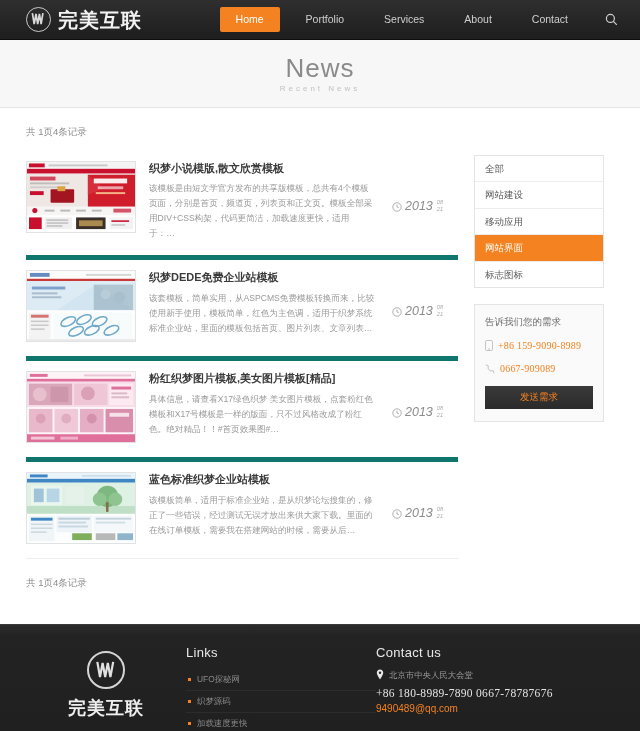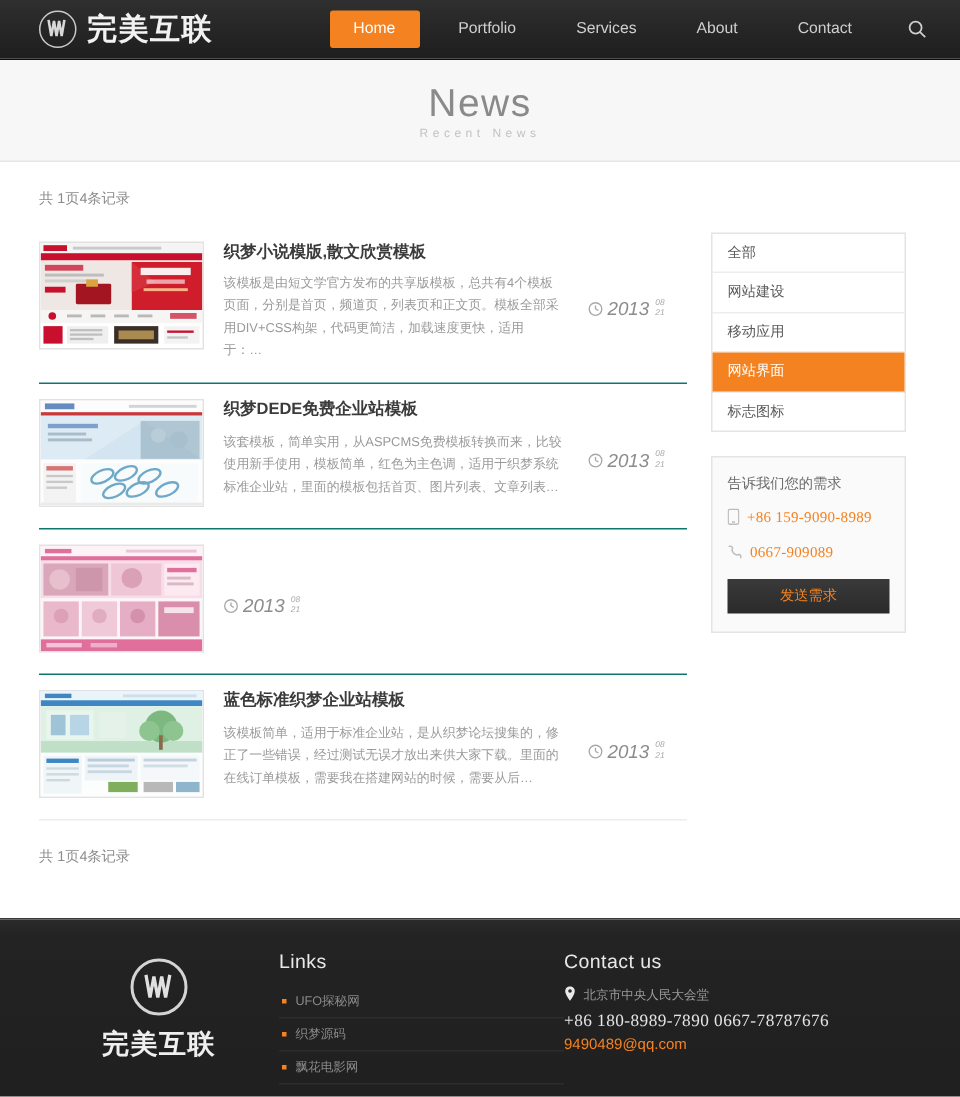--- a/index.html
+++ b/index.html
@@ -64,21 +64,21 @@
     font-size: 9.5px; color: #8c8c8c; padding: 18px 0 12px 0;
   }
   .columns { display: flex; gap: 16px; align-items: flex-start; }
   .main-col { width: 432px; }
   .side-col { width: 130px; }
 
   
   .news-item {
     display: flex; gap: 13px;
     padding: 10px 0 14px 0;
-    border-bottom: 1px solid #0f766e;
+    border-bottom: 5px solid #0f766e;
   }
   .news-item:last-child { border-bottom: 1px solid #ededed; }
   .thumb {
     width: 110px; height: 72px; flex: 0 0 110px;
     border: 1px solid #e2e2e2; background: #fff;
     overflow: hidden; position: relative;
   }
   .thumb svg { display: block; width: 100%; height: 100%; }
   .news-body { flex: 1; min-width: 0; padding-right: 4px; }
   .news-title {
@@ -361,20 +361,24 @@
             <rect x="80" y="38" width="28" height="24" fill="#d98fab"></rect>
             <rect x="84" y="42" width="20" height="4" fill="#fff" opacity="0.75"></rect>
             <circle cx="14" cy="48" r="5" fill="#d99bb2" opacity="0.8"></circle>
             <circle cx="40" cy="48" r="5" fill="#dca5ba" opacity="0.8"></circle>
             <circle cx="66" cy="48" r="5" fill="#cf8aa5" opacity="0.8"></circle>
             <rect x="0" y="64" width="110" height="8" fill="#e06f9c"></rect>
             <rect x="4" y="66.5" width="24" height="3" fill="#fff" opacity="0.6"></rect>
             <rect x="34" y="66.5" width="18" height="3" fill="#fff" opacity="0.45"></rect>
           </svg>
         </div>
+        <div class="news-body">
+          <div class="news-title">粉红织梦图片模板,美女图片模板[精品]</div>
+          <div class="news-desc">具体信息，请查看X17绿色织梦 美女图片模板，点套粉红色模板和X17号模板是一样的版面，只不过风格改成了粉红色。绝对精品！！#首页效果图#…</div>
+        </div>
         <div class="news-date">
           <span class="clock-ico">
             <svg width="10" height="10" viewBox="0 0 10 10">
               <circle cx="5" cy="5" r="4.2" stroke="#a8a8a8" stroke-width="0.9" fill="none"></circle>
               <line x1="5" y1="5" x2="5" y2="2.6" stroke="#a8a8a8" stroke-width="0.9"></line>
               <line x1="5" y1="5" x2="6.9" y2="5.9" stroke="#a8a8a8" stroke-width="0.9"></line>
             </svg>
           </span>
           <span class="date-year">2013</span>
           <span class="date-md">
@@ -502,21 +506,21 @@
       <a class="f-link" href="#">
         <span class="f-dot"></span>
         <span>UFO探秘网</span>
       </a>
       <a class="f-link" href="#">
         <span class="f-dot"></span>
         <span>织梦源码</span>
       </a>
       <a class="f-link" href="#">
         <span class="f-dot"></span>
-        <span>飘花电影网</span>
+        <span>加载速度更快</span>
       </a>
     </div>
 
     <div class="f-col-contact">
       <div class="f-head">Contact us</div>
       <div class="f-addr">
         <span>
           <svg width="8" height="11" viewBox="0 0 8 11">
             <path d="M4 0.6 C5.9 0.6 7.2 2 7.2 3.7 C7.2 6 4 10.3 4 10.3 C4 10.3 0.8 6 0.8 3.7 C0.8 2 2.1 0.6 4 0.6 Z" fill="#e9e9e9"></path>
             <circle cx="4" cy="3.7" r="1.2" fill="#262626"></circle>

